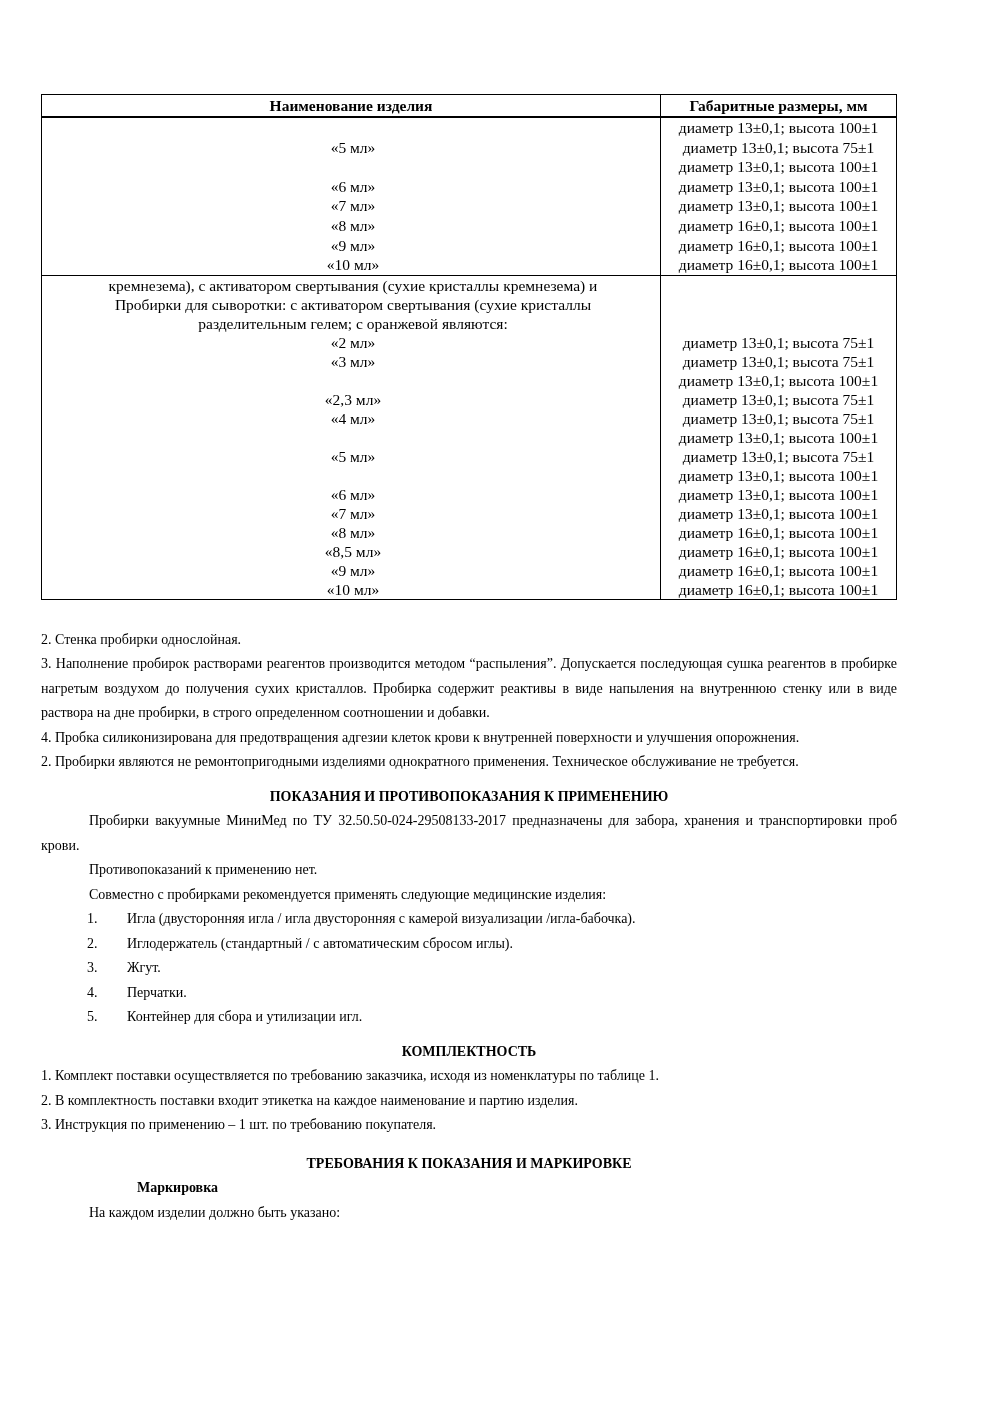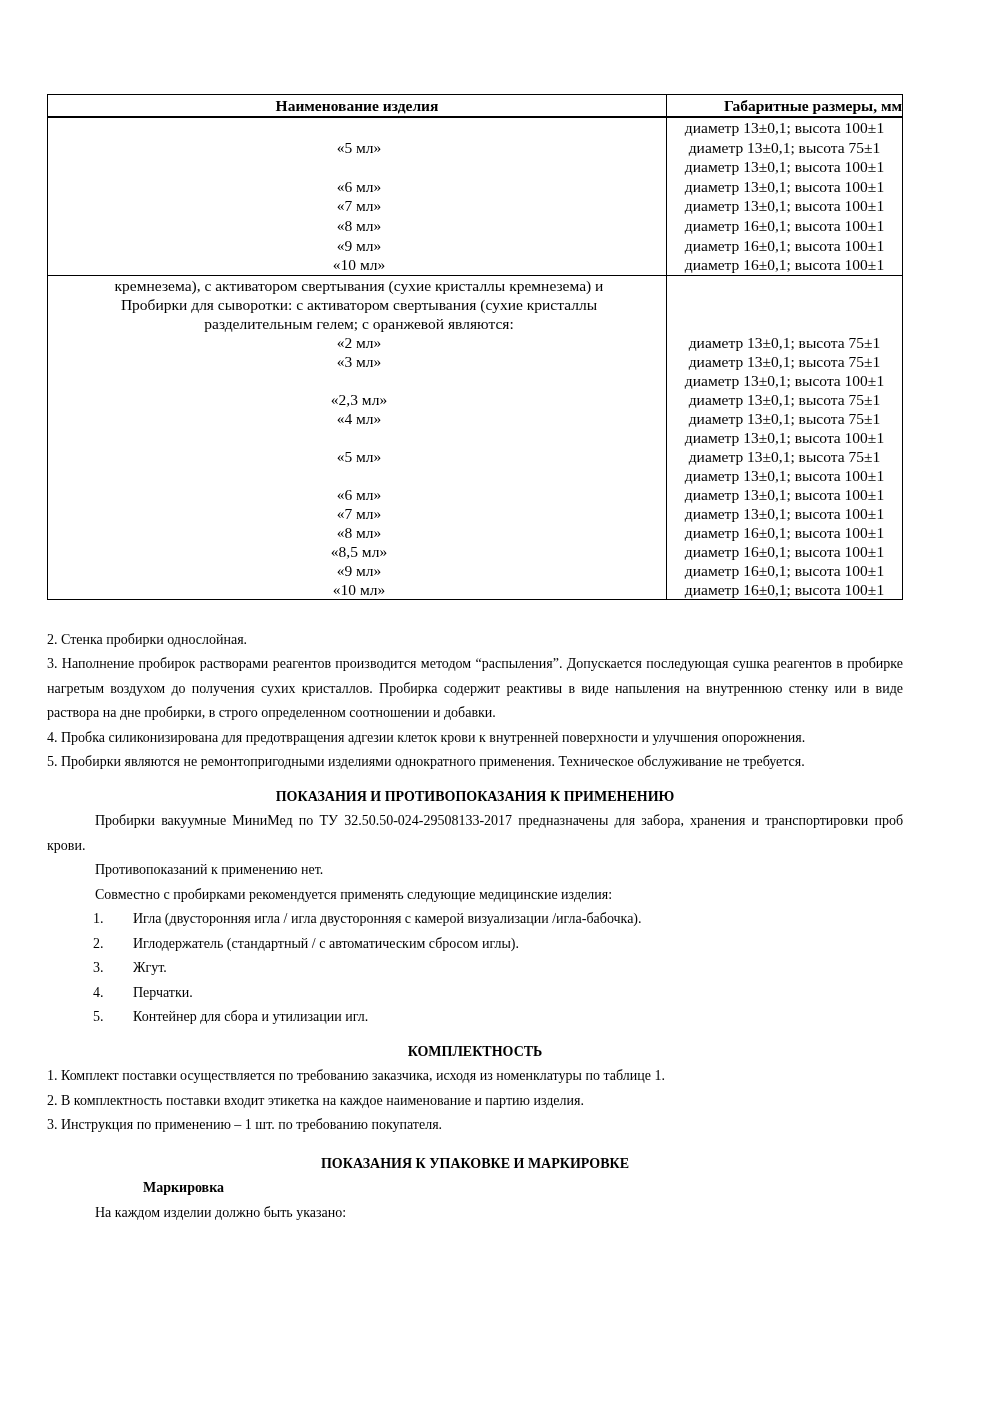--- a/index.html
+++ b/index.html
@@ -2,30 +2,30 @@
 <html><head>
 <meta charset="utf-8">
 <style>
   * { margin:0; padding:0; box-sizing:border-box; }
   html,body { background:#888; }
   .page {
     width:1000px; height:1414px; background:#ffffff; color:#000;
     position:relative; margin:0 auto;
     font-family:"Liberation Serif", serif;
   }
-  .content { position:absolute; left:47px; top:94px; width:856px; }
+  .content { position:absolute; left:41px; top:94px; width:856px; }
 
   
   .doc-table { border:1.5px solid #000; font-size:15.5px; }
   .t-header {
     display:grid; grid-template-columns:618px 1fr;
     border-bottom:2px solid #000; font-weight:bold;
   }
   .th { text-align:center; height:21px; line-height:21px; }
-  .th-right { border-left:1.5px solid #000;text-align:right; }
+  .th-right { border-left:1.5px solid #000; }
   .t-row { display:grid; grid-template-columns:618px 1fr; }
   .t-row + .t-row { border-top:1.5px solid #000; }
   .cell { overflow:hidden; }
   .cell-right { border-left:1.5px solid #000; }
   .tl { white-space:nowrap; }
   .row1 .tl { height:19.6px; line-height:19.6px; }
   .row2 .tl { height:19px;   line-height:19px; }
   .cell-left .tl  { text-align:center; padding-left:4px; }
   .cell-right .tl { text-align:center; }
 
@@ -119,21 +119,21 @@
             <div class="tl">диаметр 16±0,1; высота 100±1</div>
             <div class="tl">диаметр 16±0,1; высота 100±1</div>
           </div>
       </div>
     </div>
 
     <div class="body-text">
       <p class="para">2. Стенка пробирки однослойная.</p>
       <p class="para">3. Наполнение пробирок растворами реагентов производится методом “распыления”. Допускается последующая сушка реагентов в пробирке нагретым воздухом до получения сухих кристаллов. Пробирка содержит реактивы в виде напыления на внутреннюю стенку или в виде раствора на дне пробирки, в строго определенном соотношении и добавки.</p>
       <p class="para">4. Пробка силиконизирована для предотвращения адгезии клеток крови к внутренней поверхности и улучшения опорожнения.</p>
-      <p class="para">5. Пробирки являются не ремонтопригодными изделиями однократного применения. Техническое обслуживание не требуется.</p>
+      <p class="para">2. Пробирки являются не ремонтопригодными изделиями однократного применения. Техническое обслуживание не требуется.</p>
 
       <div class="sec-head mt10">ПОКАЗАНИЯ И ПРОТИВОПОКАЗАНИЯ К ПРИМЕНЕНИЮ</div>
       <p class="para indent">Пробирки вакуумные МиниМед по ТУ 32.50.50-024-29508133-2017 предназначены для забора, хранения и транспортировки проб крови.</p>
       <p class="para indent">Противопоказаний к применению нет.</p>
       <p class="para indent">Совместно с пробирками рекомендуется применять следующие медицинские изделия:</p>
 
       <div class="num-list">
 
           <div class="li"><span class="num">1.</span><span>Игла (двусторонняя игла / игла двусторонняя с камерой визуализации /игла-бабочка).</span></div>
 
@@ -144,19 +144,19 @@
           <div class="li"><span class="num">4.</span><span>Перчатки.</span></div>
 
           <div class="li"><span class="num">5.</span><span>Контейнер для сбора и утилизации игл.</span></div>
         </div>
 
       <div class="sec-head mt10">КОМПЛЕКТНОСТЬ</div>
       <p class="para">1. Комплект поставки осуществляется по требованию заказчика, исходя из номенклатуры по таблице 1.</p>
       <p class="para">2. В комплектность поставки входит этикетка на каждое наименование и партию изделия.</p>
       <p class="para">3. Инструкция по применению – 1 шт. по требованию покупателя.</p>
 
-      <div class="sec-head mt14">ПОКАЗАНИЯ К УПАКОВКЕ И МАРКИРОВКЕ</div>
+      <div class="sec-head mt14">ТРЕБОВАНИЯ К ПОКАЗАНИЯ И МАРКИРОВКЕ</div>
       <div class="subhead">Маркировка</div>
       <p class="para indent">На каждом изделии должно быть указано:</p>
     </div>
 
   </div>
 </div>
 
 </body></html>

